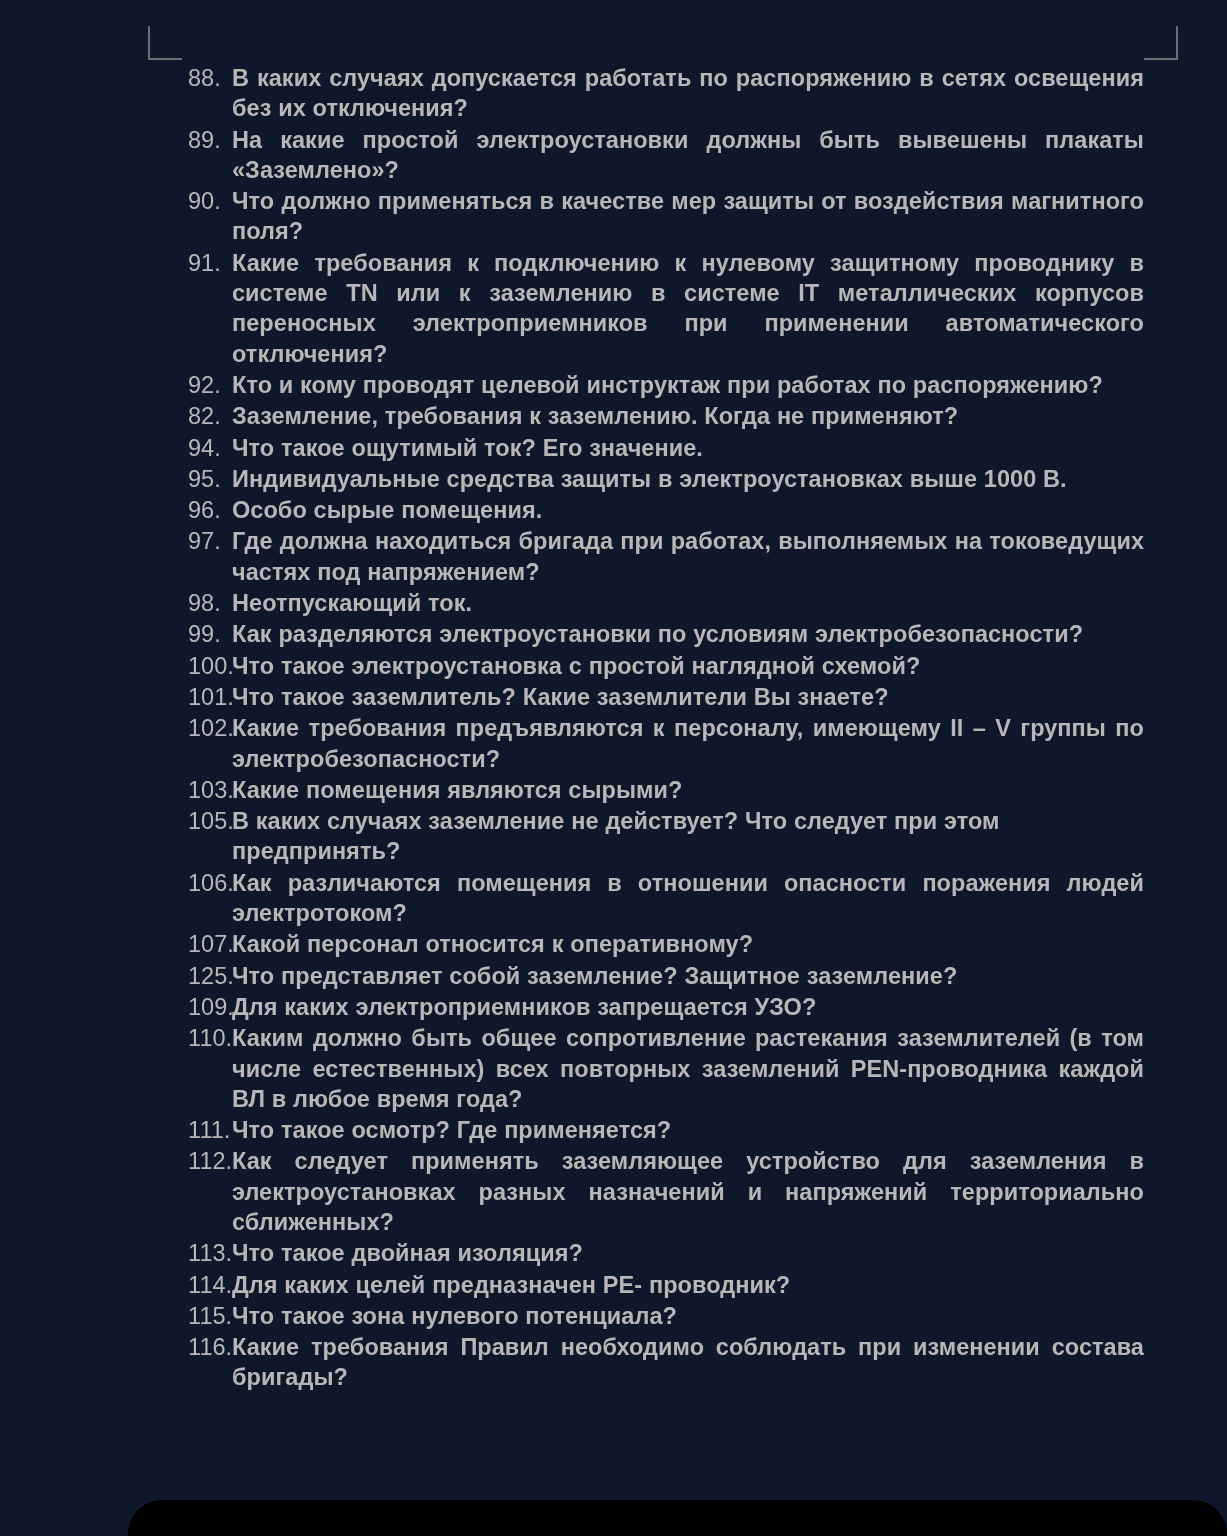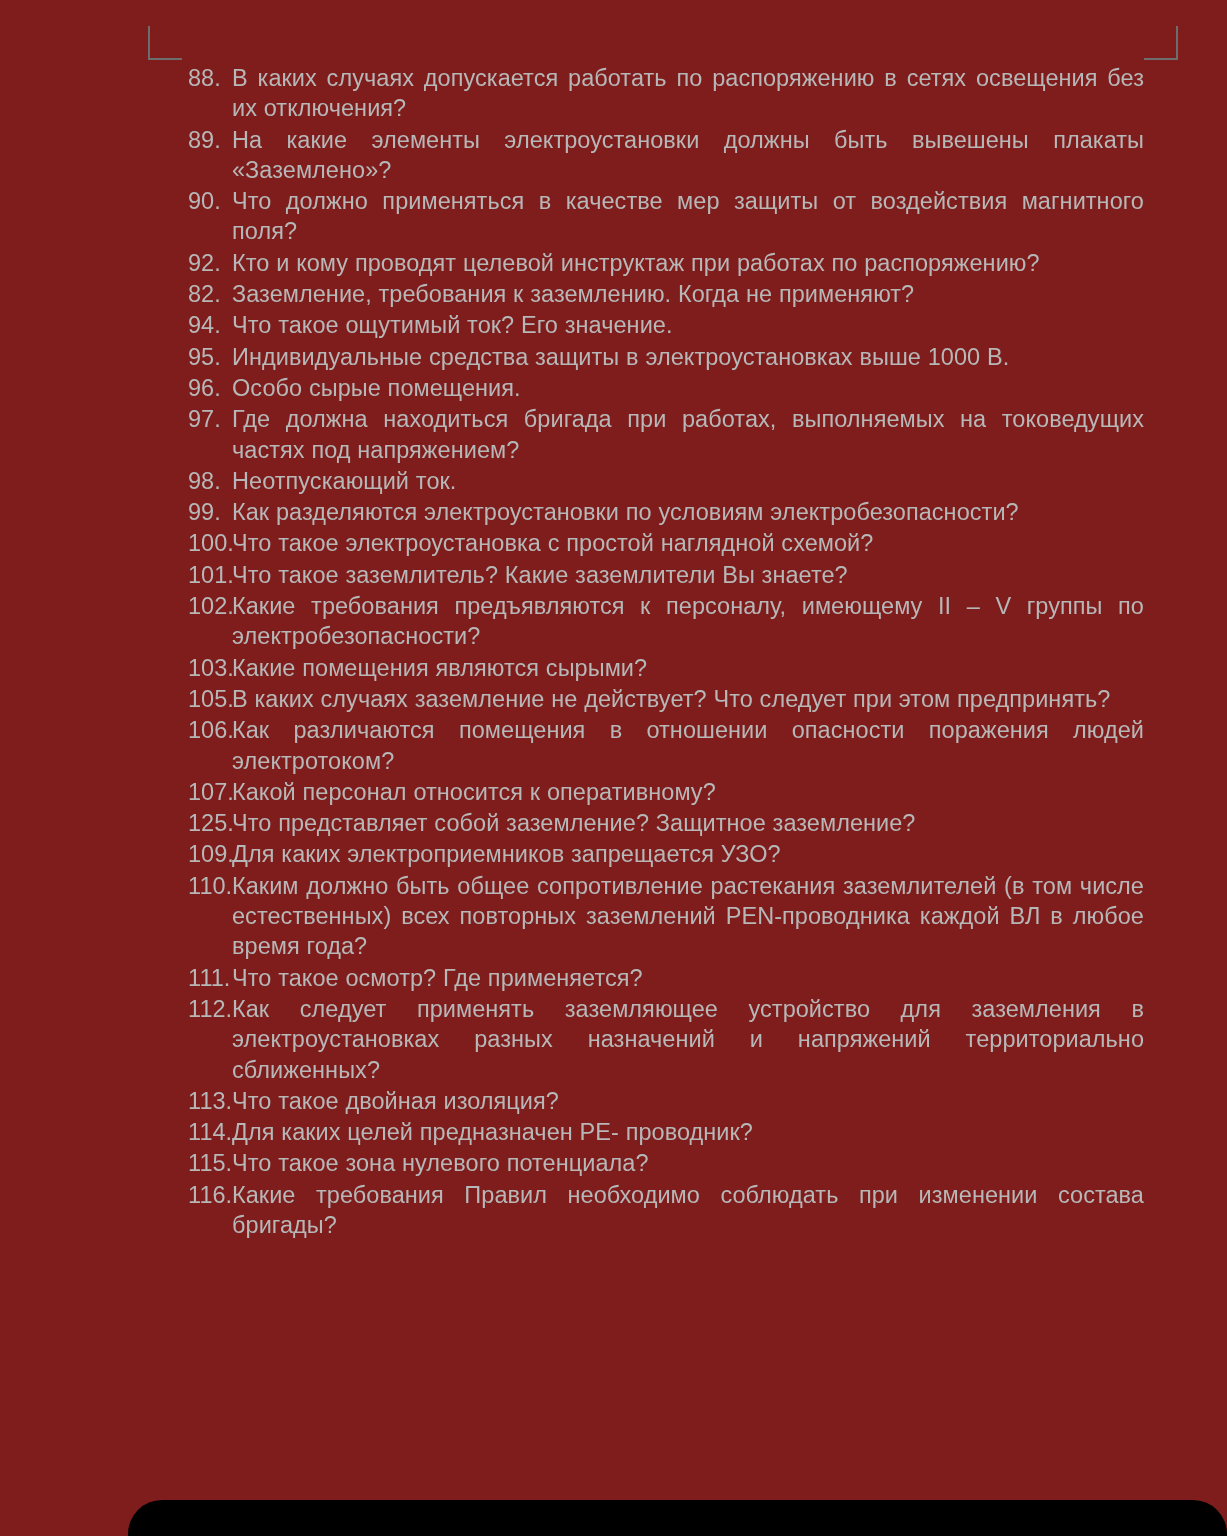--- a/index.html
+++ b/index.html
@@ -13,21 +13,21 @@
     height: 1536px;
     overflow: hidden;
     position: relative;
     font-family: "Liberation Sans", "DejaVu Sans", sans-serif;
   }
 
   
   #document-page {
     position: absolute;
     inset: 0;
-    background: #7f1d1d;
+    background: #0f172a;
     overflow: hidden;
   }
 
   
   .crop-mark {
     position: absolute;
     width: 34px;
     height: 34px;
     pointer-events: none;
   }
@@ -76,20 +76,21 @@
     top: 0;
     width: 44px;
     color: #b7b7b7;
     font-size: 23.5px;
     line-height: 30.3px;
     text-align: left;
     white-space: nowrap;
   }
   .question-text {
     display: block;
+    font-weight: bold;
   }
   
   .question-item.single .question-text { text-align: left; }
 
   
   #bottom-sheet-overlay {
     position: absolute;
     left: 128px;
     top: 1500px;
     width: 1099px;
@@ -119,26 +120,30 @@
   <div class="crop-mark tl"></div>
   <div class="crop-mark tr"></div>
 
   <ol id="question-list">
       <li class="question-item">
         <span class="question-num">88.</span>
         <span class="question-text">В каких случаях допускается работать по распоряжению в сетях освещения без их отключения?</span>
       </li>
       <li class="question-item">
         <span class="question-num">89.</span>
-        <span class="question-text">На какие элементы электроустановки должны быть вывешены плакаты «Заземлено»?</span>
+        <span class="question-text">На какие простой электроустановки должны быть вывешены плакаты «Заземлено»?</span>
       </li>
       <li class="question-item">
         <span class="question-num">90.</span>
         <span class="question-text">Что должно применяться в качестве мер защиты от воздействия магнитного поля?</span>
       </li>
+      <li class="question-item">
+        <span class="question-num">91.</span>
+        <span class="question-text">Какие требования к подключению к нулевому защитному проводнику в системе TN или к заземлению в системе IT металлических корпусов переносных электроприемников при применении автоматического отключения?</span>
+      </li>
       <li class="question-item single">
         <span class="question-num">92.</span>
         <span class="question-text">Кто и кому проводят целевой инструктаж при работах по распоряжению?</span>
       </li>
       <li class="question-item single">
         <span class="question-num">82.</span>
         <span class="question-text">Заземление, требования к заземлению. Когда не применяют?</span>
       </li>
       <li class="question-item single">
         <span class="question-num">94.</span>

